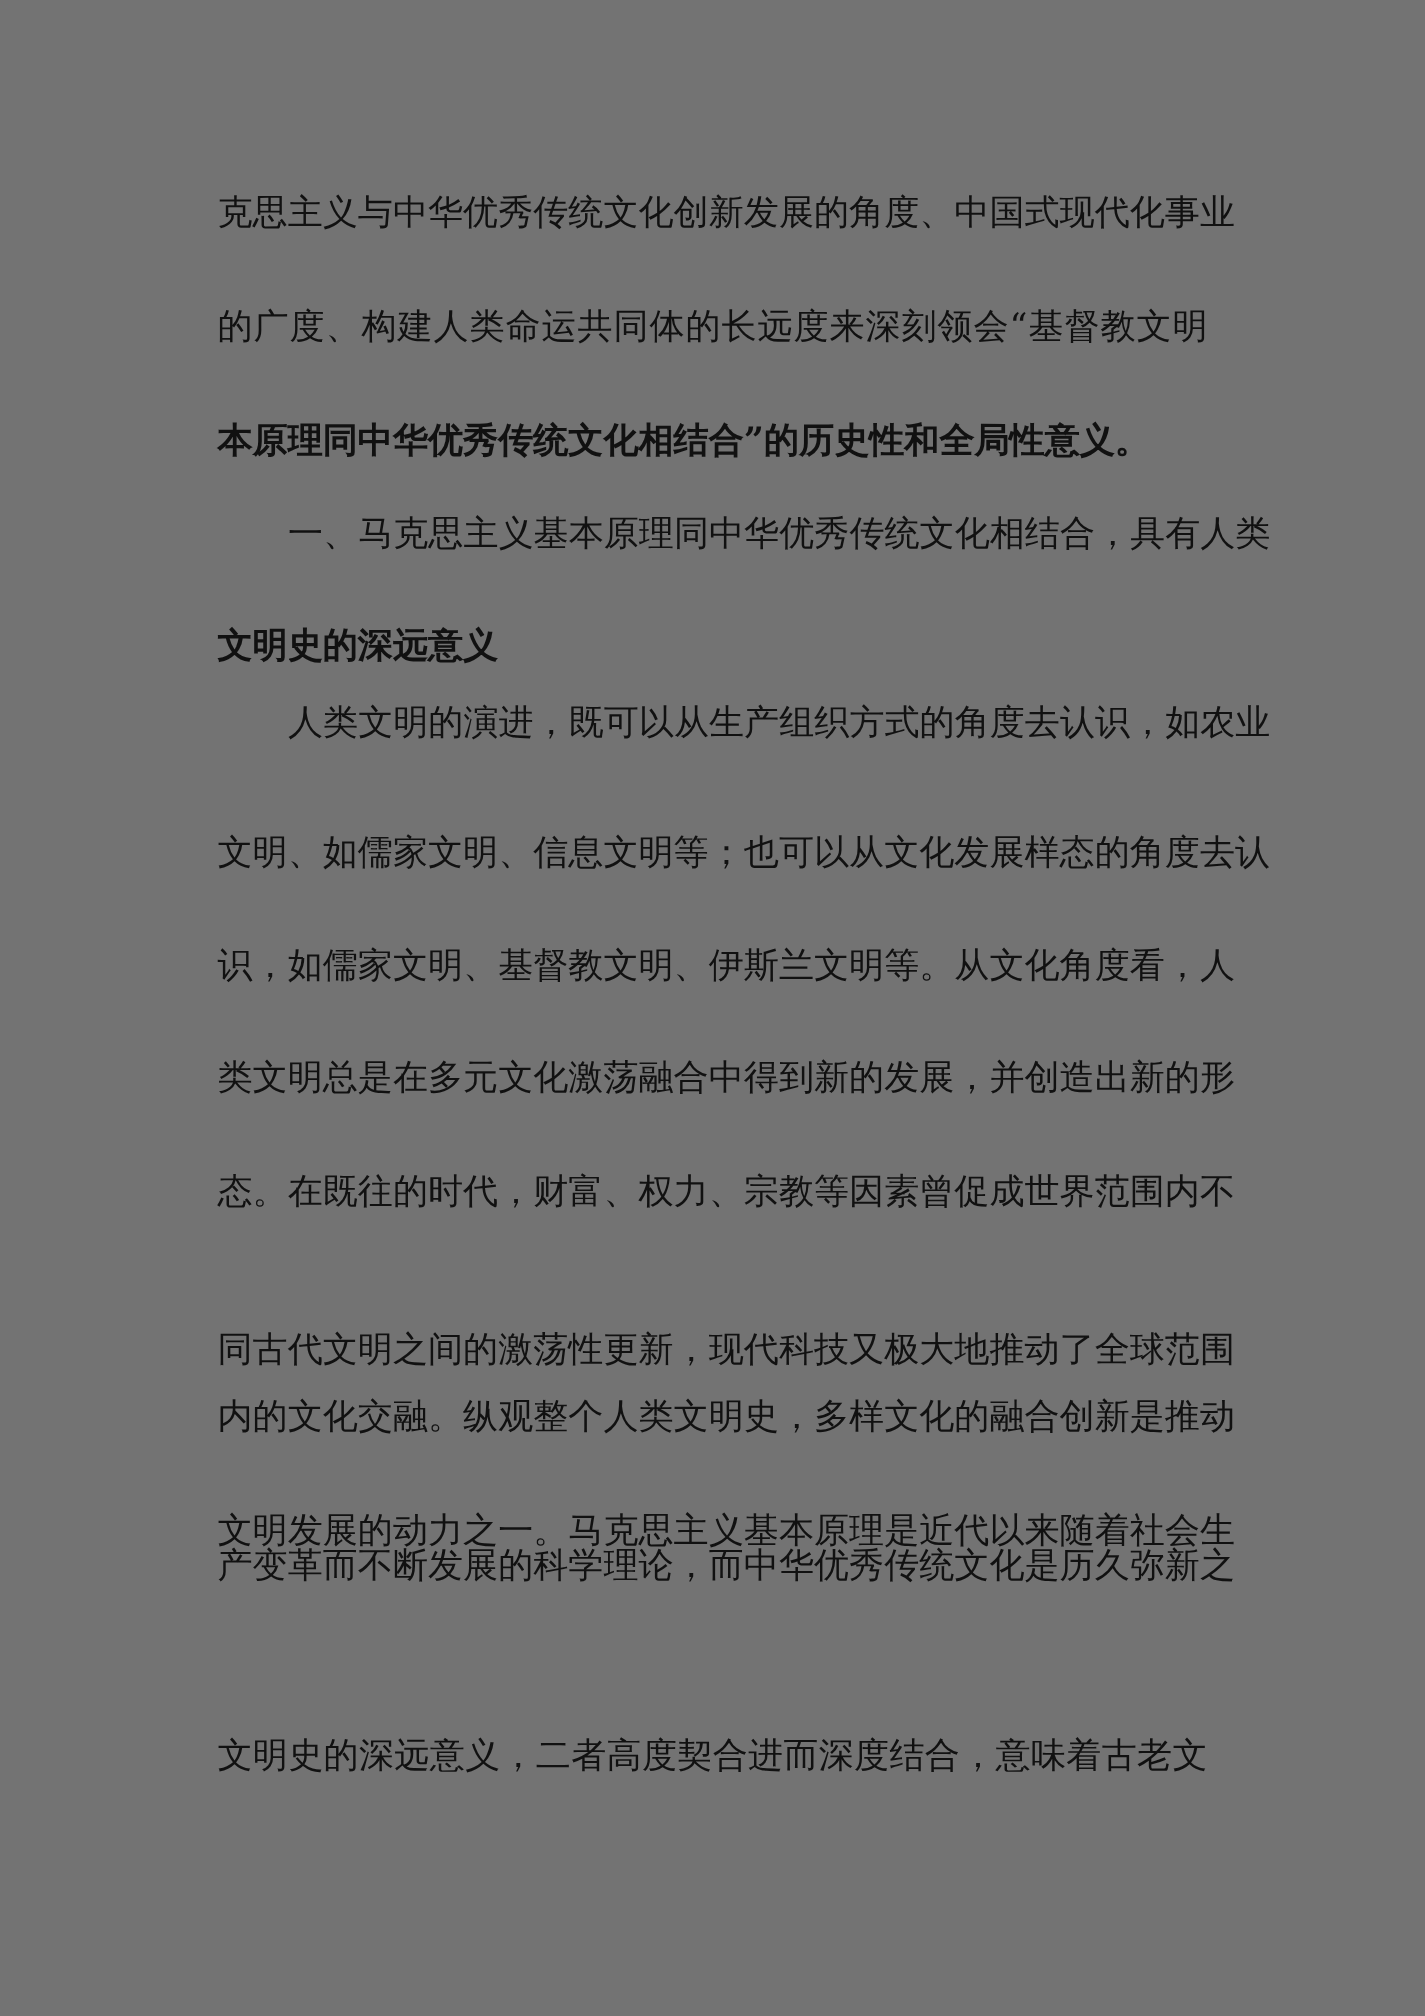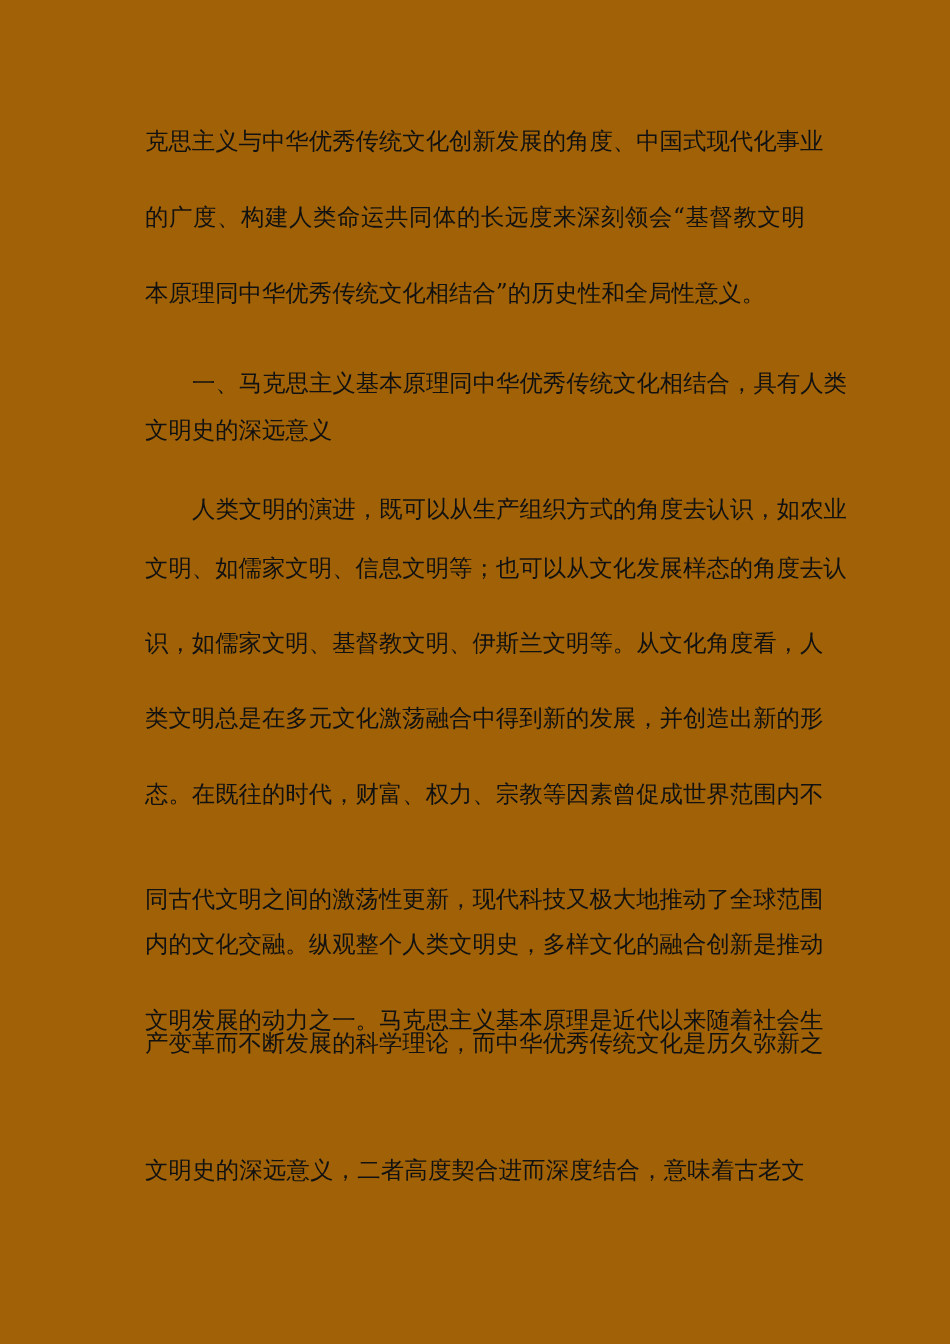--- a/index.html
+++ b/index.html
@@ -1,33 +1,33 @@
 <!DOCTYPE html>
 <html><head>
   <meta charset="utf-8">
   <style>
     html, body { margin: 0; padding: 0; background: #ffffff; }
     body { width: 950px; height: 1344px; position: relative; overflow: hidden; }
-    .page { position: absolute; left: 0; top: 0; width: 950px; height: 1344px; background: #a16207; }
+    .page { position: absolute; left: 0; top: 0; width: 950px; height: 1344px; background: #737373; }
     .line {
       position: absolute;
       left: 145px;
       width: 660px;
       height: 30px;
       line-height: 30px;
       font-family: "DejaVu Serif", "Liberation Serif", serif;
       font-size: 23.4px;
       color: #111111;
       white-space: nowrap;
       text-align: justify;
       text-align-last: justify;
       letter-spacing: 0;
     }
-    .line.last { text-align-last: left; }
-    .line.indent { left: 192px; width: 613px; margin-top: 28px; }
+    .line.last { text-align-last: left; font-weight: bold; }
+    .line.indent { left: 192px; width: 613px; }
   </style>
 </head>
 <body>
 
 <div class="page">
   <div class="line" style="top:126px">克思主义与中华优秀传统文化创新发展的角度、中国式现代化事业</div>
   <div class="line" style="top:202px">的广度、构建人类命运共同体的长远度来深刻领会“基督教文明</div>
   <div class="line last" style="top:278px">本原理同中华优秀传统文化相结合”的历史性和全局性意义。</div>
   <div class="line indent" style="top:340px">一、马克思主义基本原理同中华优秀传统文化相结合，具有人类</div>
   <div class="line last" style="top:415px">文明史的深远意义</div>

